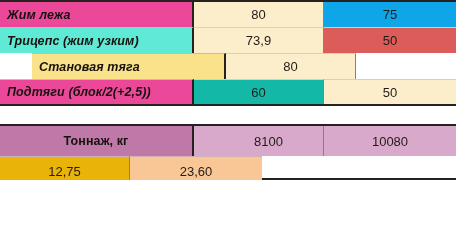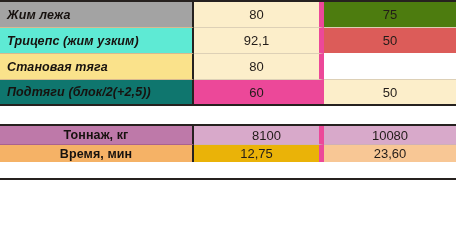--- a/index.html
+++ b/index.html
@@ -58,83 +58,82 @@
     font-style: normal;
     font-size: 12.5px;
   }
   .c-val {
     width: 130px;
     flex: 0 0 130px;
     justify-content: center;
     font-size: 13px;
     font-weight: normal;
     color: #221c19;
-    border-right: 5px solid #ec4899;
+    border-right: 1px solid #ec4899;
   }
   .c-val.last {
     width: 132px;
     flex: 0 0 132px;
     border-right: none;
   }
 
   
   #block-exercises { top: 0; height: 106px; }
   #block-exercises .row { height: 26px; }
   #block-exercises .row.r0 { height: 25px; }
   #block-exercises .row.r3 { height: 25px; }
   #block-exercises .row + .row .c-label { border-top: 1px solid #d8b98f; }
   #block-exercises .row + .row .c-val { border-top: 1px solid #ddd0b6; }
 
   
   #block-totals { top: 124px; height: 56px; }
-  #block-totals .row { height: 18px; border-radius: 7px; }
+  #block-totals .row { height: 30px; border-radius: 7px; }
   #block-totals .row + .row .c-label { border-top: 1px solid #a9628f; }
   #block-totals .row + .row .c-val { border-top: 1px solid #cfb0b8; }
 </style>
 </head>
 <body>
 
 <div id="sheet">
 
   <div class="block" id="block-exercises">
 
     <div class="row r0">
-      <div class="cell c-label" style="background: #a3a3a3;">Жим лежа</div>
+      <div class="cell c-label" style="background: #ec4899;">Жим лежа</div>
       <div class="cell c-val" style="background: rgb(252, 238, 202);">80</div>
-      <div class="cell c-val last" style="background: #4d7c0f;">75</div>
+      <div class="cell c-val last" style="background: #0ea5e9;">75</div>
     </div>
 
     <div class="row r1">
       <div class="cell c-label" style="background: #5eead4;">Трицепс (жим узким)</div>
-      <div class="cell c-val" style="background: rgb(252, 238, 202);">92,1</div>
+      <div class="cell c-val" style="background: rgb(252, 238, 202);">73,9</div>
       <div class="cell c-val last" style="background: rgb(220, 92, 89);">50</div>
     </div>
 
     <div class="row r2">
-      <div class="cell c-label" style="background: rgb(250, 226, 139);">Становая тяга</div>
+      <div class="cell c-label" style="background: rgb(250, 226, 139); margin-left: 32px;">Становая тяга</div>
       <div class="cell c-val" style="background: rgb(252, 238, 202);">80</div>
     </div>
 
     <div class="row r3">
-      <div class="cell c-label" style="background: #0f766e;">Подтяги (блок/2(+2,5))</div>
-      <div class="cell c-val" style="background: #ec4899;">60</div>
+      <div class="cell c-label" style="background: #ec4899;">Подтяги (блок/2(+2,5))</div>
+      <div class="cell c-val" style="background: #14b8a6;">60</div>
       <div class="cell c-val last" style="background: rgb(252, 238, 202);">50</div>
     </div>
 
   </div>
 
   <div class="block" id="block-totals">
 
     <div class="row t0">
       <div class="cell c-label center" style="background: rgb(190, 121, 169);">Тоннаж, кг</div>
       <div class="cell c-val" style="background: rgb(216, 169, 202); padding-left: 20px;">8100</div>
       <div class="cell c-val last" style="background: rgb(216, 169, 202);">10080</div>
     </div>
 
     <div class="row t1">
-      <div class="cell c-label center" style="background: rgb(245, 178, 102);">Время, мин</div>
       <div class="cell c-val" style="background: #eab308;">12,75</div>
       <div class="cell c-val last" style="background: rgb(248, 199, 149);">23,60</div>
     </div>
 
   </div>
 
 </div>
 
 </body></html>

